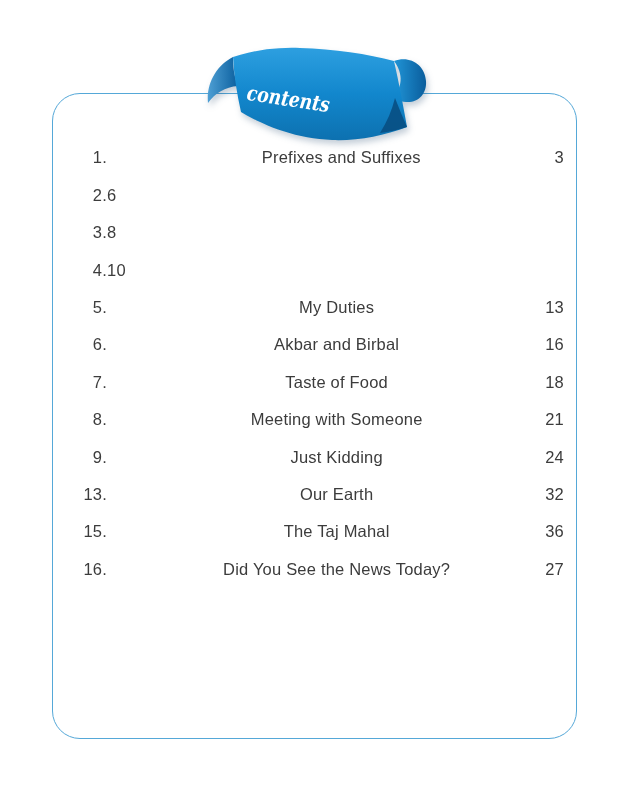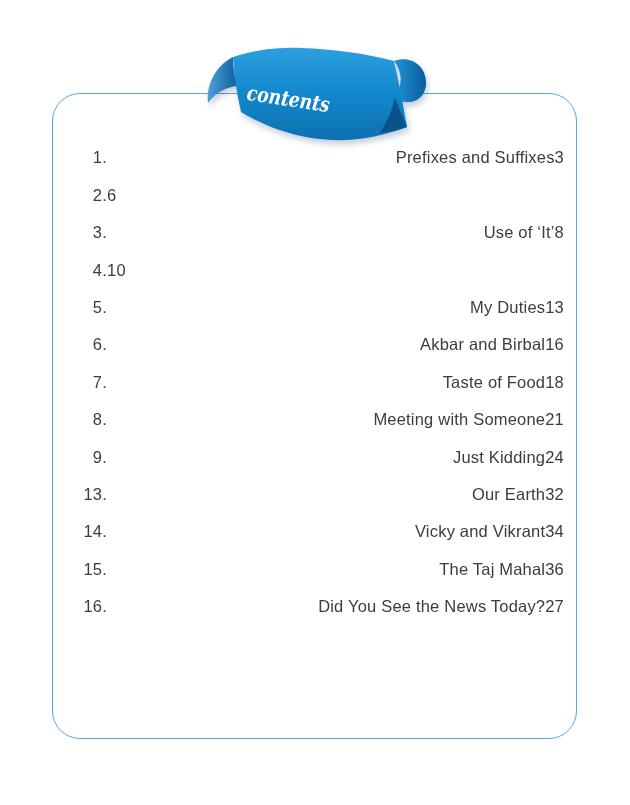--- a/index.html
+++ b/index.html
@@ -42,21 +42,21 @@
     letter-spacing: 0.2px;
     line-height: 1;
   }
   .toc-num {
     flex: 0 0 54px;
     text-align: right;
   }
   .toc-title {
     flex: 1 1 auto;
     margin-left: 21px;
-    text-align: right;
+    text-align: center;
     white-space: nowrap;
   }
   .toc-page {
     flex: 0 0 auto;
     text-align: right;
   }
 
   
   .ribbon {
     position: absolute;
@@ -97,21 +97,20 @@
           <span class="toc-num">1.</span>
           <span class="toc-title">Prefixes and Suffixes</span>
           <span class="toc-page">3</span>
         </div>
         <div class="toc-row">
           <span class="toc-num">2.</span>
           <span class="toc-page">6</span>
         </div>
         <div class="toc-row">
           <span class="toc-num">3.</span>
-          <span class="toc-title">Use of ‘It’</span>
           <span class="toc-page">8</span>
         </div>
         <div class="toc-row">
           <span class="toc-num">4.</span>
           <span class="toc-page">10</span>
         </div>
         <div class="toc-row">
           <span class="toc-num">5.</span>
           <span class="toc-title">My Duties</span>
           <span class="toc-page">13</span>
@@ -133,25 +132,20 @@
         </div>
         <div class="toc-row">
           <span class="toc-num">9.</span>
           <span class="toc-title">Just Kidding</span>
           <span class="toc-page">24</span>
         </div>
         <div class="toc-row">
           <span class="toc-num">13.</span>
           <span class="toc-title">Our Earth</span>
           <span class="toc-page">32</span>
-        </div>
-        <div class="toc-row">
-          <span class="toc-num">14.</span>
-          <span class="toc-title">Vicky and Vikrant</span>
-          <span class="toc-page">34</span>
         </div>
         <div class="toc-row">
           <span class="toc-num">15.</span>
           <span class="toc-title">The Taj Mahal</span>
           <span class="toc-page">36</span>
         </div>
         <div class="toc-row">
           <span class="toc-num">16.</span>
           <span class="toc-title">Did You See the News Today?</span>
           <span class="toc-page">27</span>

